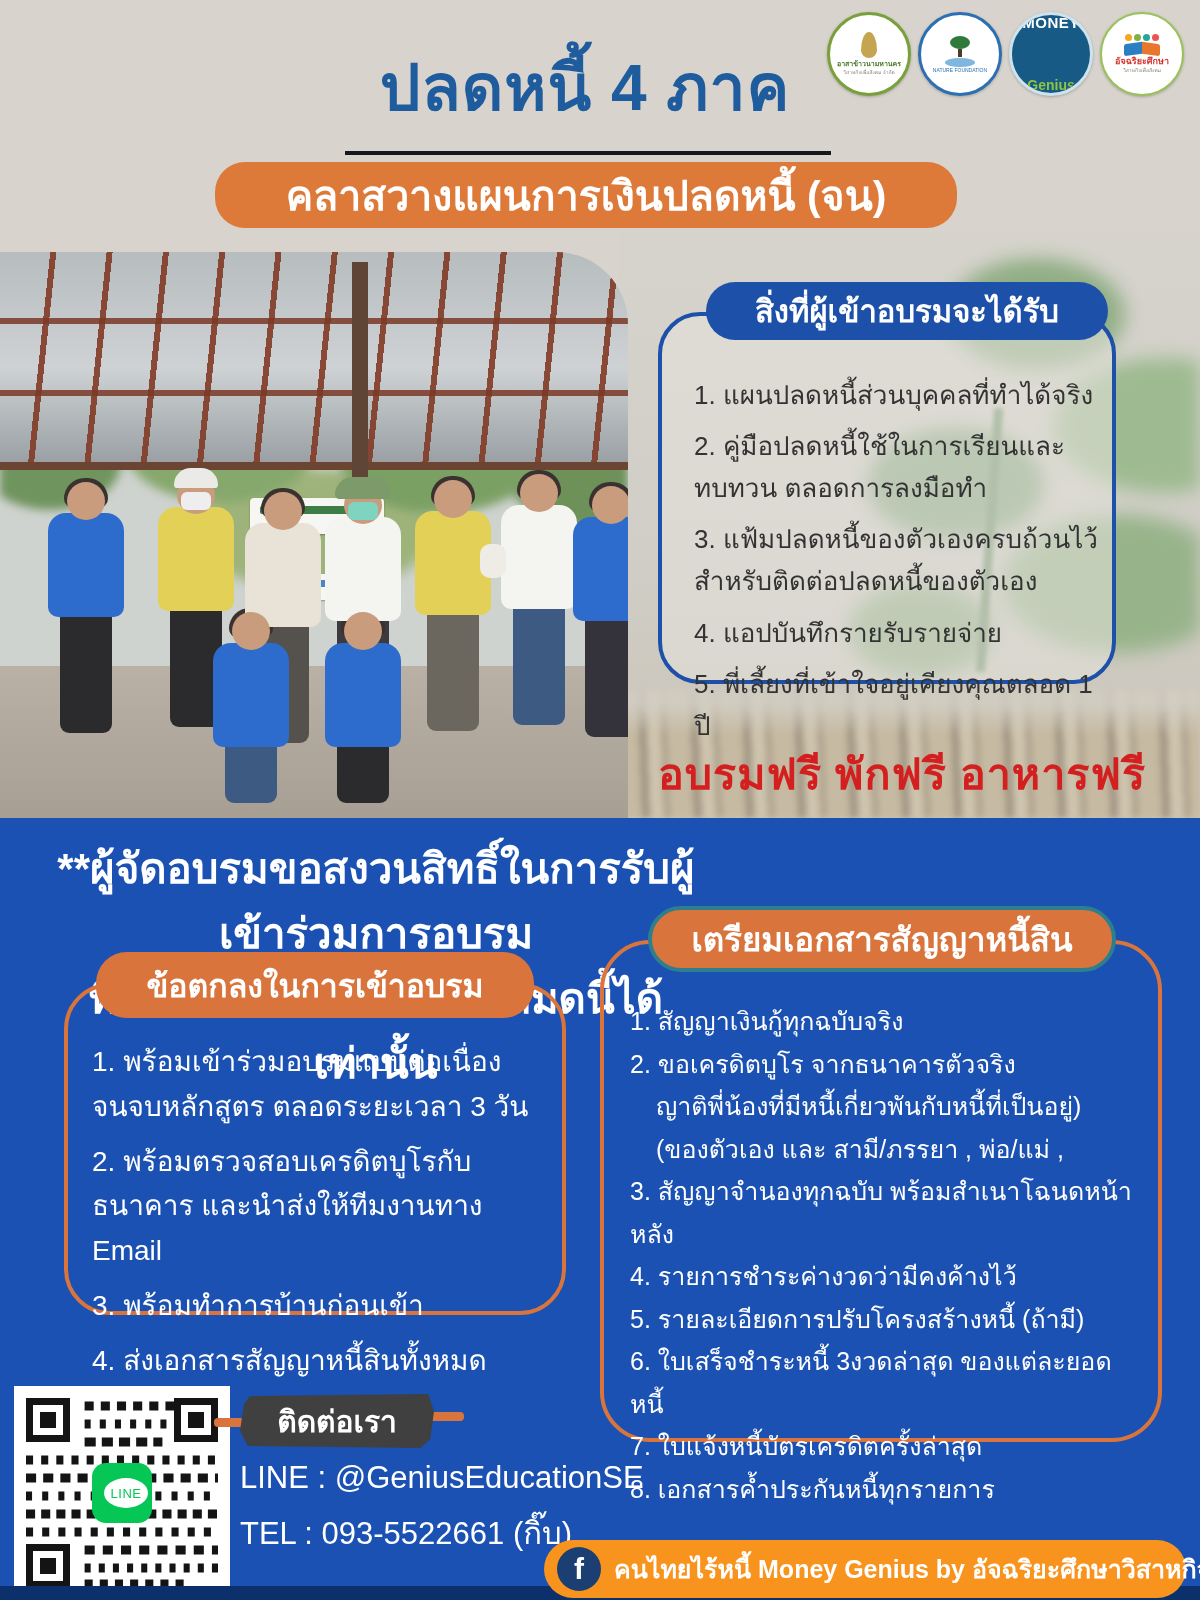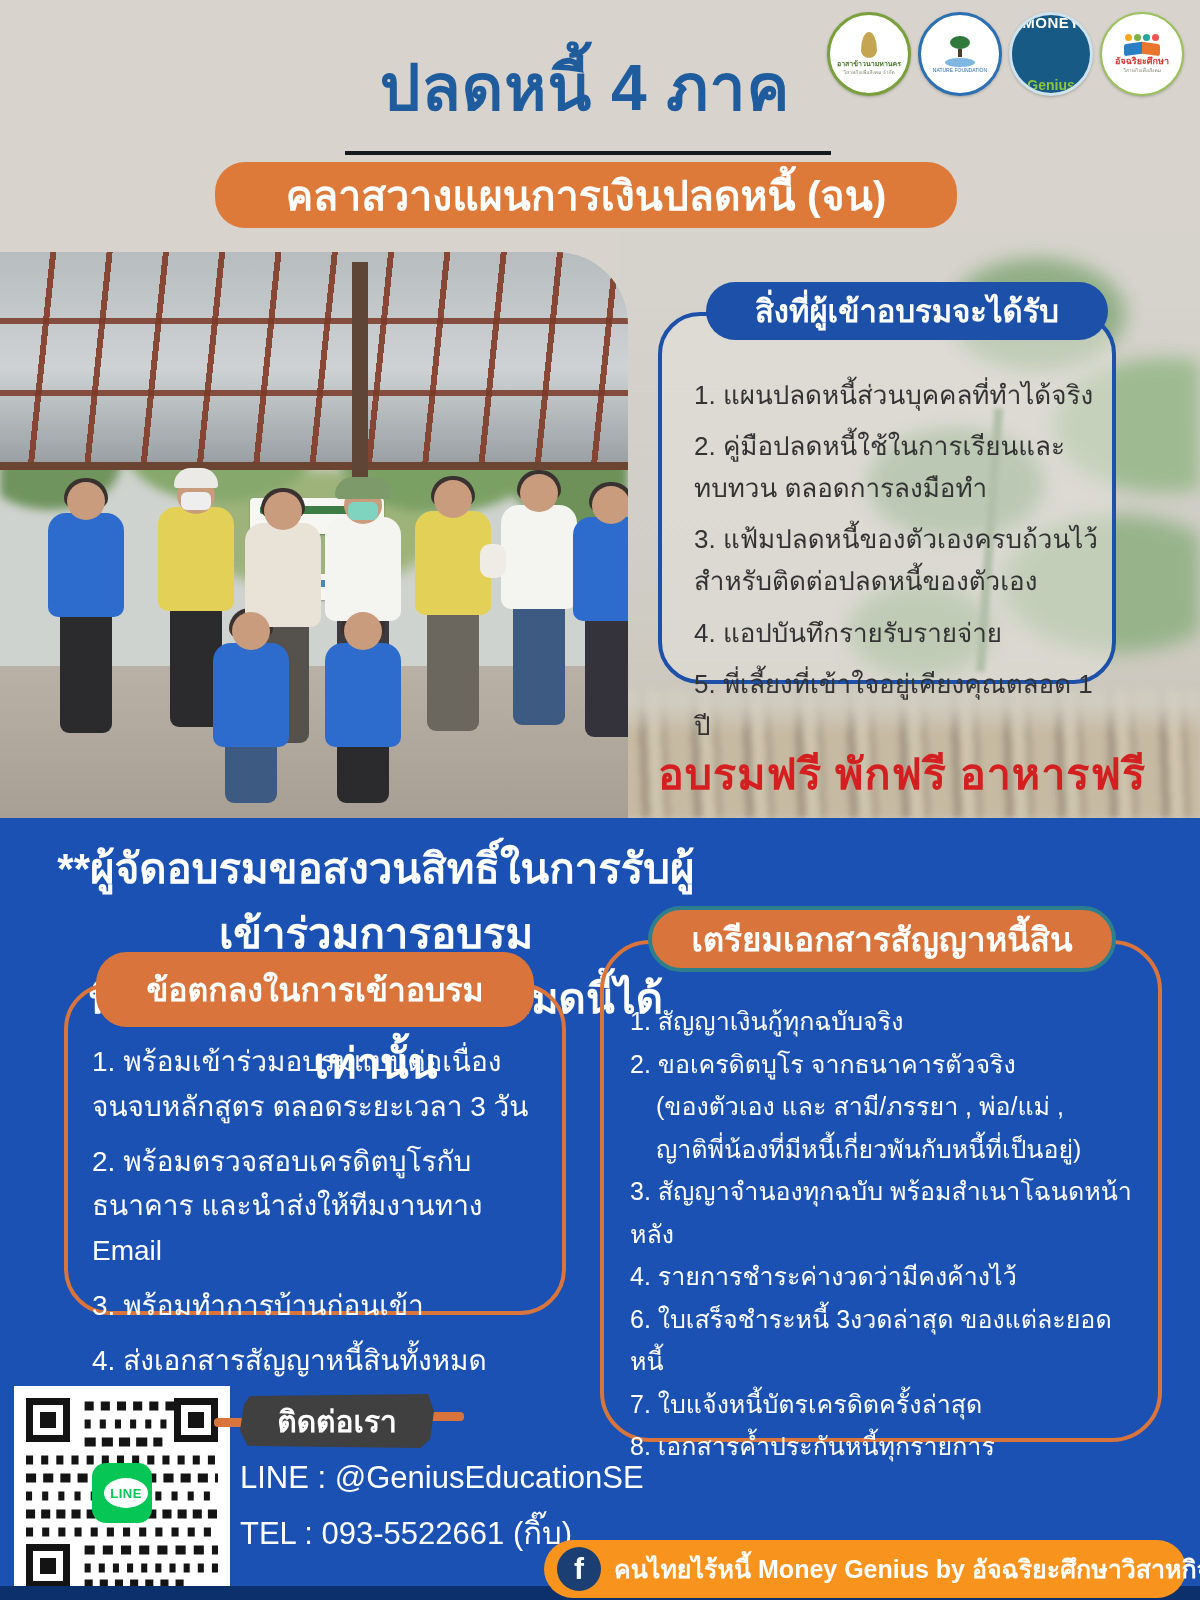--- a/index.html
+++ b/index.html
@@ -112,21 +112,21 @@
   .free-line{position:absolute;left:628px;top:740px;width:548px;text-align:center;
     color:#d31f1f;font-size:43px;font-weight:800;letter-spacing:1px;}
 
   
   .blue-section{position:absolute;left:0;top:818px;width:1200px;height:782px;background:#1a51b3;}
   .navy-strip{position:absolute;left:0;top:1586px;width:1200px;height:14px;background:#0c306b;}
 
   .notice{position:absolute;left:52px;top:836px;width:648px;text-align:center;
     color:#fff;font-size:42px;font-weight:800;line-height:1.55;}
 
-  .agree-pill{position:absolute;left:96px;top:952px;width:438px;height:75px;border-radius:31px;
+  .agree-pill{position:absolute;left:96px;top:952px;width:438px;height:66px;border-radius:31px;
     background:#d9753c;display:flex;align-items:center;justify-content:center;
     color:#fff;font-size:32px;font-weight:800;z-index:3;}
   .agree-box{position:absolute;left:64px;top:983px;width:502px;height:332px;
     border:4px solid #d9753c;border-radius:46px;}
   .agree-list{position:absolute;left:92px;top:1040px;width:452px;margin:0;padding:0;list-style:none;
     color:#fff;font-size:28px;line-height:1.6;}
   .agree-list li{margin-bottom:10px;overflow-wrap:break-word;}
 
   .docs-pill{position:absolute;left:648px;top:906px;width:468px;height:66px;border-radius:33px;
     background:#d9753c;border:4px solid #2d7f8e;display:flex;align-items:center;justify-content:center;
@@ -141,21 +141,21 @@
   
   .qr-card{position:absolute;left:14px;top:1386px;width:216px;height:214px;background:#fff;padding:12px;}
   .qr-body{position:relative;width:100%;height:100%;}
   .finder{position:absolute;width:44px;height:44px;border:7px solid #141414;background:#fff;}
   .finder i{position:absolute;left:7px;top:7px;width:16px;height:16px;background:#141414;display:block;}
   .f-tl{left:0;top:0;} .f-tr{right:0;top:0;} .f-bl{left:0;bottom:0;}
   .line-badge{position:absolute;left:50%;top:50%;transform:translate(-50%,-50%);
     width:60px;height:60px;border-radius:14px;background:#06c755;z-index:3;
     display:flex;align-items:center;justify-content:center;}
   .line-badge .bubble{width:44px;height:30px;border-radius:50%;background:#fff;display:flex;align-items:center;justify-content:center;
-    color:#06c755;font-size:13px;font-weight:700;letter-spacing:.5px;margin-left:8px;}
+    color:#06c755;font-size:13px;font-weight:400;letter-spacing:.5px;margin-left:8px;}
   .brush{position:absolute;left:240px;top:1394px;width:194px;height:54px;background:#404040;
     clip-path:polygon(2% 20%,5% 4%,97% 0%,100% 32%,98% 84%,93% 100%,4% 96%,0% 68%);
     display:flex;align-items:center;justify-content:center;color:#fff;font-size:30px;font-weight:800;z-index:2;}
   .brush-streak{position:absolute;background:#d9753c;height:9px;border-radius:4px;z-index:1;}
   .bs1{left:214px;top:1418px;width:30px;}
   .bs2{left:430px;top:1412px;width:34px;}
   .contact-line{position:absolute;left:240px;color:#fff;font-size:31px;font-weight:500;}
   .cl1{top:1460px;} .cl2{top:1508px;}
 
   .fb-pill{position:absolute;left:544px;top:1540px;width:642px;height:58px;border-radius:29px;
@@ -309,24 +309,25 @@
     <li>2. พร้อมตรวจสอบเครดิตบูโรกับธนาคาร และนำส่งให้ทีมงานทาง Email</li>
     <li>3. พร้อมทำการบ้านก่อนเข้า</li>
     <li>4. ส่งเอกสารสัญญาหนี้สินทั้งหมด</li>
   </ul>
 
   <div class="docs-box"></div>
   <div class="docs-pill">เตรียมเอกสารสัญญาหนี้สิน</div>
   <ul class="docs-list">
     <li>1. สัญญาเงินกู้ทุกฉบับจริง</li>
     <li>2. ขอเครดิตบูโร จากธนาคารตัวจริง</li>
+    <li class="indent">ญาติพี่น้องที่มีหนี้เกี่ยวพันกับหนี้ที่เป็นอยู่)</li>
     <li class="indent">(ของตัวเอง และ สามี/ภรรยา , พ่อ/แม่ ,</li>
-    <li class="indent">ญาติพี่น้องที่มีหนี้เกี่ยวพันกับหนี้ที่เป็นอยู่)</li>
     <li>3. สัญญาจำนองทุกฉบับ พร้อมสำเนาโฉนดหน้าหลัง</li>
     <li>4. รายการชำระค่างวดว่ามีคงค้างไว้</li>
+    <li>5. รายละเอียดการปรับโครงสร้างหนี้ (ถ้ามี)</li>
     <li>6. ใบเสร็จชำระหนี้ 3งวดล่าสุด ของแต่ละยอดหนี้</li>
     <li>7. ใบแจ้งหนี้บัตรเครดิตครั้งล่าสุด</li>
     <li>8. เอกสารค้ำประกันหนี้ทุกรายการ</li>
   </ul>
 
   <div class="qr-card">
     <div class="qr-body">
       <svg width="100%" height="100%" viewBox="0 0 190 190" preserveAspectRatio="none">
         <g stroke="#141414" stroke-width="9">
           <line x1="58" y1="8" x2="190" y2="8" stroke-dasharray="9 7"></line>

